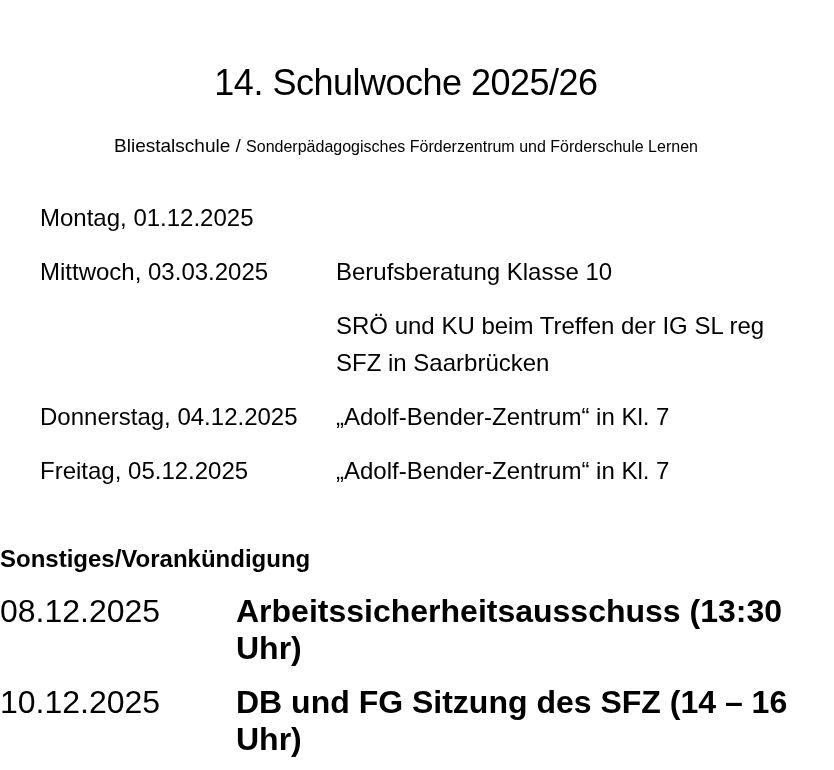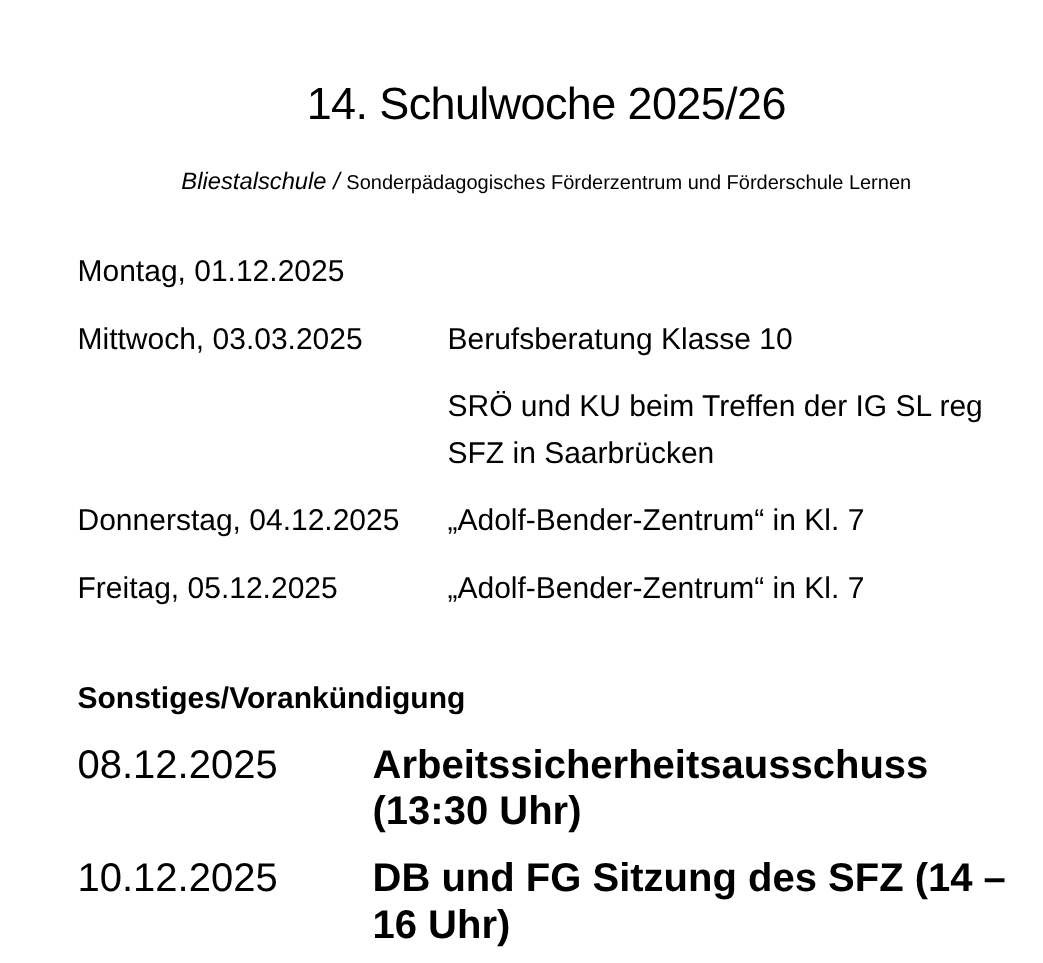--- a/index.html
+++ b/index.html
@@ -7,45 +7,45 @@
   .page {
     position: relative;
     width: 834px;
     height: 770px;
     background: #ffffff;
     color: #000000;
     font-family: "Liberation Sans", sans-serif;
     overflow: hidden;
   }
   .content {
-    padding-left: 62px;
     padding-right: 22px;
   }
   .doc-title {
     margin: 59px 0 0 0;
     font-size: 36px;
     line-height: 47px;
     font-weight: 400;
     text-align: center;
     letter-spacing: -0.5px;
   }
   .doc-subtitle {
     margin-top: 27px;
     line-height: 26px;
     text-align: center;
     white-space: nowrap;
   }
-  .sub-primary { font-size: 19px; font-style: italic; }
+  .sub-primary { font-size: 19px; }
   .sub-secondary { font-size: 16px; }
   .schedule { margin-top: 39px; }
   .s-row {
     display: flex;
     font-size: 24px;
     line-height: 37px;
     margin-bottom: 17px;
+    margin-left: 40px;
   }
   .s-day { flex: 0 0 296px; width: 296px; }
   .s-event { white-space: pre-line; flex: 1; }
   .announcements { margin-top: 51px; }
   .ann-heading {
     font-size: 24px;
     font-weight: 700;
     line-height: 37px;
     margin: 0 0 16px 0;
   }

